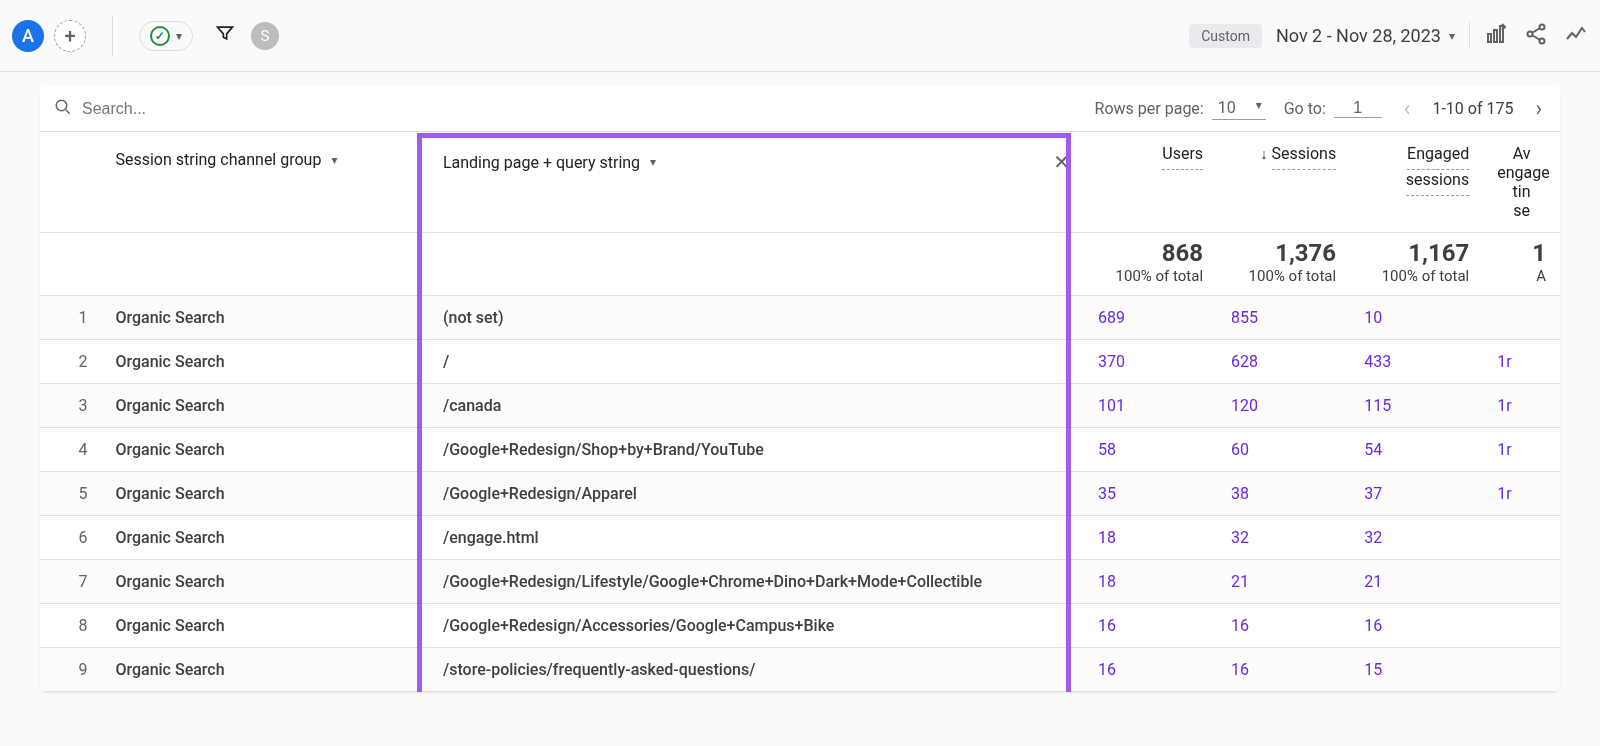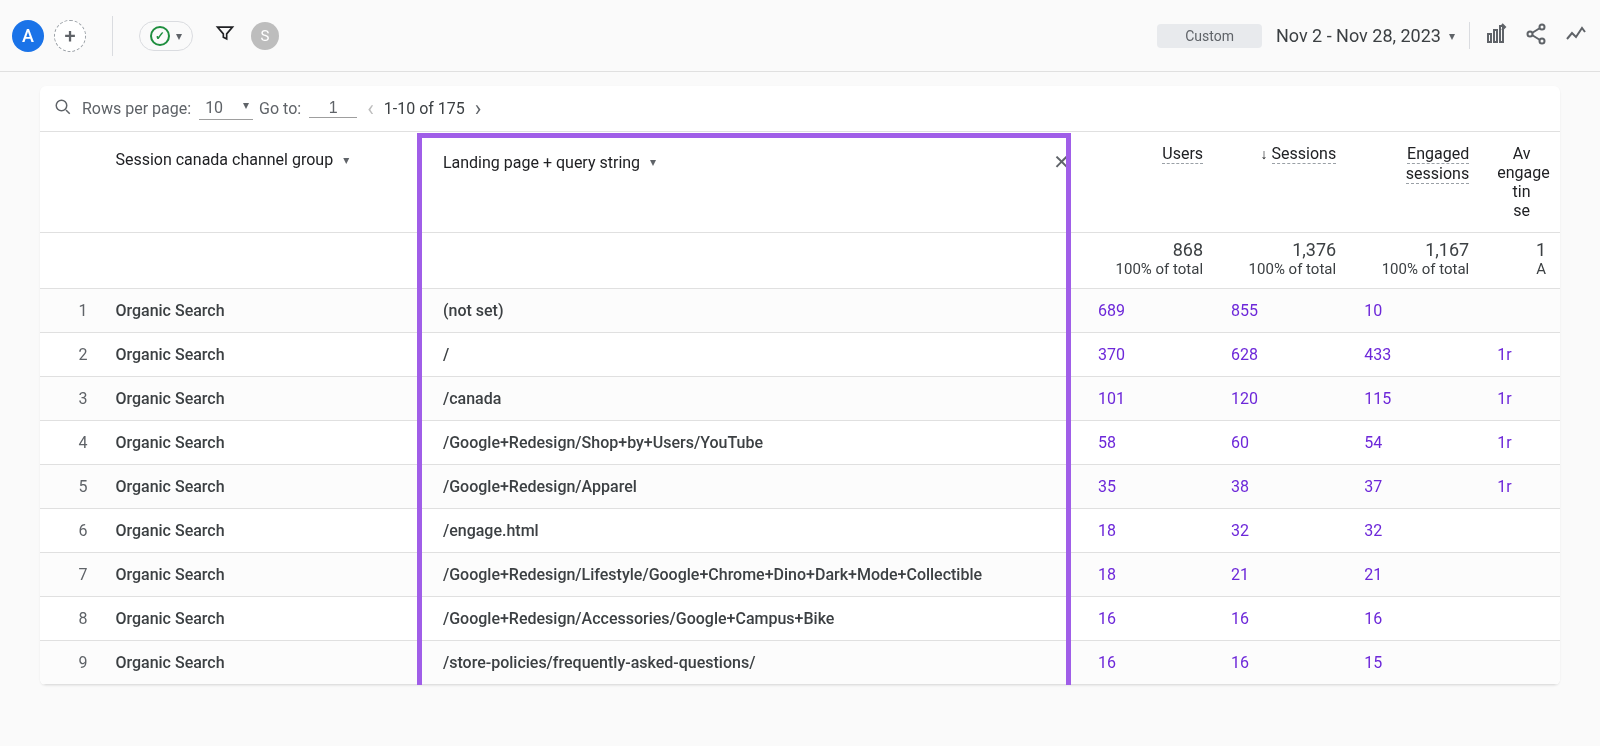--- a/index.html
+++ b/index.html
@@ -49,21 +49,21 @@
   .caret { font-size: 12px; color:#5f6368; }
   .filter-icon { font-size:20px; color:#202124; margin:0 6px 0 12px; }
   .s-badge {
     width:28px; height:28px; border-radius:50%;
     background:#bdbdbd; color:#fff; display:flex;
     align-items:center; justify-content:center; font-size:15px;
   }
   .topbar-right { margin-left:auto; display:flex; align-items:center; gap:14px; }
   .custom-pill {
     background:#e8eaed; color:#5f6368; font-size:14px;
-    padding: 4px 28px; border-radius: 4px;
+    padding: 4px 12px; border-radius: 4px;
   }
   .date-range { font-size: 18px; color:#3c4043; display:flex; align-items:center; gap:8px; }
   .tool-icons { display:flex; align-items:center; gap:16px; padding-left:14px; border-left:1px solid #dadce0; }
   .tool-icons svg, .tool-icons .icon { width:24px; height:24px; color:#5f6368; }
 
   
   .card {
     margin: 14px 40px 0 40px;
     background:#fff;
     border-radius: 6px;
@@ -74,21 +74,21 @@
     display:flex; align-items:center;
     padding: 10px 14px;
     border-bottom:1px solid #e0e0e0;
     gap:10px;
   }
   .search-row input {
     border:none; outline:none; font-size:16px; color:#5f6368; flex:1;
     background:transparent;
   }
   .search-row .mag { color:#5f6368; font-size:18px; }
-  .pager { display:flex; align-items:center; gap:6px; color:#5f6368; font-size:16px; white-space:nowrap; }
+  .pager { display:flex; align-items:center; gap:18px; color:#5f6368; font-size:16px; white-space:nowrap; }
   .pager .rpp { display:flex; align-items:center; gap:8px; border-bottom:1px solid transparent; }
   .pager .rpp-val { font-size:16px; padding: 2px 30px 2px 6px; border-bottom:1px solid #9e9e9e; position:relative; }
   .pager .rpp-val::after { content:"▾"; position:absolute; right:4px; color:#5f6368; font-size:12px; }
   .pager input.goto { width:48px; border:none; border-bottom:1px solid #9e9e9e; text-align:center; font-size:16px; outline:none; }
   .pager .range { color:#3c4043; }
   .chev { font-size:22px; color:#5f6368; padding:0 4px; user-select:none; }
   .chev.disabled { color:#bdbdbd; }
 
   
   .tbl { width:100%; border-collapse:collapse; table-layout:fixed; }
@@ -98,34 +98,34 @@
   .tbl col.cmet { width:130px; }
   .tbl col.cmet4 { width:75px; }
 
   .tbl th, .tbl td {
     border-bottom:1px solid #e0e0e0;
     padding: 12px 14px;
     vertical-align: top;
     font-size: 16px;
   }
   .tbl th { text-align:left; font-weight:400; color:#202124; background:#fff; }
-  .tbl th .hlabel { display:inline-block; border-bottom:1px dashed #9aa0a6; padding-bottom:0; }
+  .tbl th .hlabel { display:inline-block; border-bottom:1px dashed #9aa0a6; padding-bottom:6px; }
   .tbl th.metric { text-align:right; }
   .tbl th.dim { padding-top:18px; padding-bottom: 18px; }
 
   .dim-header-inner { display:flex; align-items:center; gap:10px; }
   .close-x { margin-left:auto; font-size:20px; color:#5f6368; cursor:pointer; }
 
   .highlight-box {
     position:relative;
   }
 
   
   tr.totals td { text-align:right; font-size:15px; color:#3c4043; padding-top:6px; padding-bottom:10px; border-bottom:1px solid #e0e0e0;}
-  tr.totals td .big { font-weight:400; font-size:18px; display:block; }
+  tr.totals td .big { font-weight:700; font-size:24px; display:block; }
   tr.totals td.dimcell { text-align:left; }
 
   
   .tbl td.num { text-align:right; color:#5f6368; }
   .tbl td.dimval { color:#3c4043; font-weight:500; }
   .tbl td.lpval { color:#3c4043; font-weight:500; overflow:hidden; text-overflow:ellipsis; white-space:nowrap; }
   .tbl td.metric { color:#6d28d9; }
   .tbl td.truncated { overflow:hidden; white-space:nowrap; }
   tr.data:nth-child(odd) td { background:#fcfcfc; }
 
@@ -195,20 +195,21 @@
 <div class="card">
   <div class="card-inner">
 
     <div class="search-row">
       <span class="mag">
         <svg width="18" height="18" viewBox="0 0 24 24" fill="none" stroke="#5f6368" stroke-width="2">
             <circle cx="10" cy="10" r="7"></circle>
             <path d="M21 21l-5-5"></path>
           </svg>
       </span>
+      <input placeholder="Search..." style="">
       <div class="pager">
         <span class="rpp">
           <span>Rows per page:</span>
           <span class="rpp-val">10</span>
         </span>
         <span class="rpp">
           <span>Go to:</span>
           <input class="goto" value="1" style="">
         </span>
         <span class="chev disabled">‹</span>
@@ -227,21 +228,21 @@
         <col class="cmet">
           <col class="cmet">
           <col class="cmet">
           <col class="cmet4">
       </colgroup>
       <thead>
         <tr>
           <th class="dim"></th>
           <th class="dim">
             <div class="dim-header-inner">
-              <span>Session canada channel group</span>
+              <span>Session string channel group</span>
               <span class="caret">▾</span>
             </div>
           </th>
           <th class="dim highlight-box">
             <div class="dim-header-inner">
               <span>Landing page + query string</span>
               <span class="caret">▾</span>
               <span class="close-x">✕</span>
             </div>
           </th>
@@ -294,21 +295,21 @@
             <td class="dimval">Organic Search</td>
             <td class="lpval">/canada</td>
             <td class="metric">101</td>
             <td class="metric">120</td>
             <td class="metric">115</td>
             <td class="metric truncated">1r</td>
           </tr>
           <tr class="data">
             <td class="num">4</td>
             <td class="dimval">Organic Search</td>
-            <td class="lpval">/Google+Redesign/Shop+by+Users/YouTube</td>
+            <td class="lpval">/Google+Redesign/Shop+by+Brand/YouTube</td>
             <td class="metric">58</td>
             <td class="metric">60</td>
             <td class="metric">54</td>
             <td class="metric truncated">1r</td>
           </tr>
           <tr class="data">
             <td class="num">5</td>
             <td class="dimval">Organic Search</td>
             <td class="lpval">/Google+Redesign/Apparel</td>
             <td class="metric">35</td>

